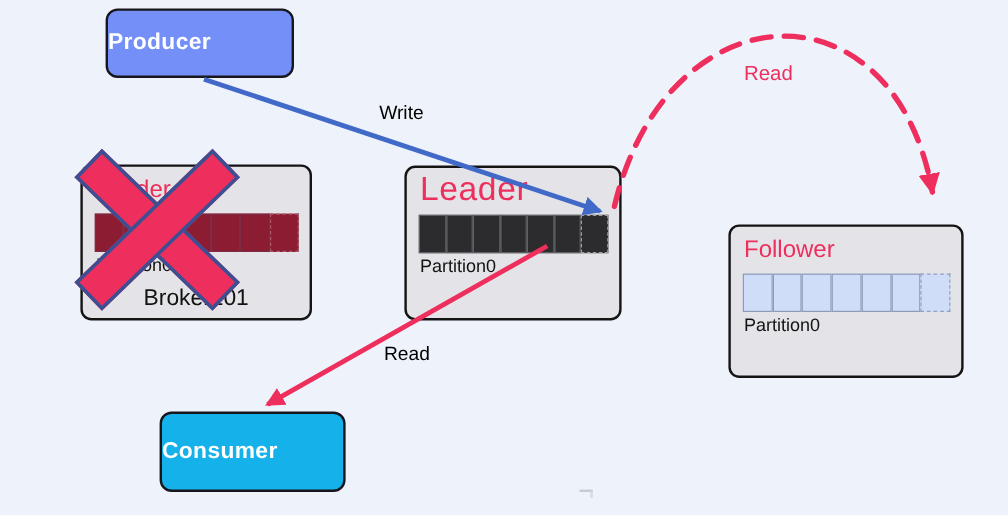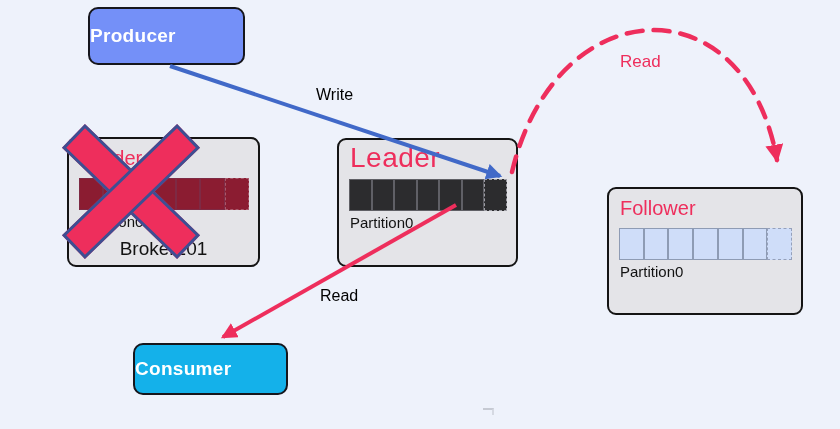--- a/index.html
+++ b/index.html
@@ -4,21 +4,21 @@
 <style>
   html,body{margin:0;padding:0;}
   body{font-family:"Liberation Sans", sans-serif; background:#fff;}
   .stage{position:relative; width:840px; height:429px; background:var(--bg); overflow:hidden;}
 
   
   .node{position:absolute; display:flex; align-items:center; justify-content:flex-start;
         border:2.5px solid #16161c; border-radius:10px; color:#fff; font-weight:bold;
         font-size:19px; letter-spacing:.3px; box-sizing:border-box;}
   .producer{left:88px; top:7px; width:157px; height:58px; background:var(--producer_fill);}
-  .consumer{left:133px; top:343px; width:155px; height:52px; background:var(--consumer_fill);}
+  .consumer{left:133px; top:343px; width:155px; height:67px; background:var(--consumer_fill);}
 
   
   .broker{position:absolute; background:var(--broker_fill); border:2.5px solid var(--broker_border);
           border-radius:9px; box-sizing:border-box;}
   .b101{left:67px; top:137px; width:193px; height:130px;}
   .b102{left:337px; top:138px; width:181px; height:129px;}
   .b103{left:607px; top:140px; width:196px; height:128px;margin-top:47px;}
 
   .role{position:absolute; left:11px; top:8px; color:var(--crimson); font-size:20px;}
   .b102 .role{font-size:28px; top:2px; letter-spacing:.5px;}

